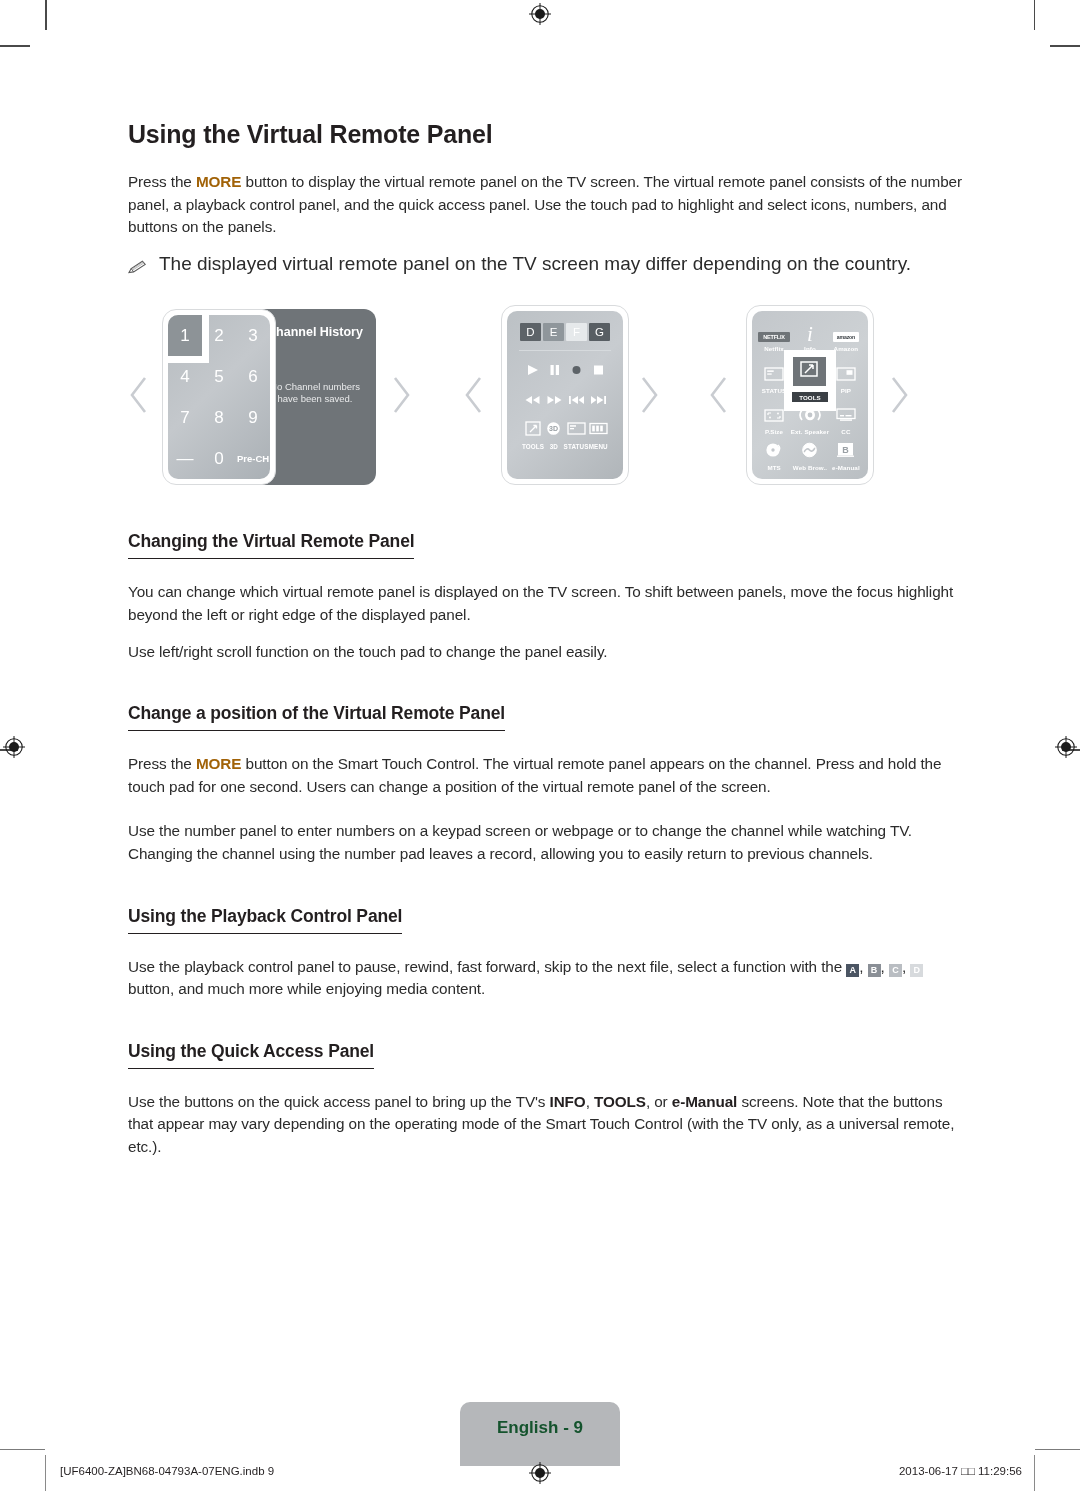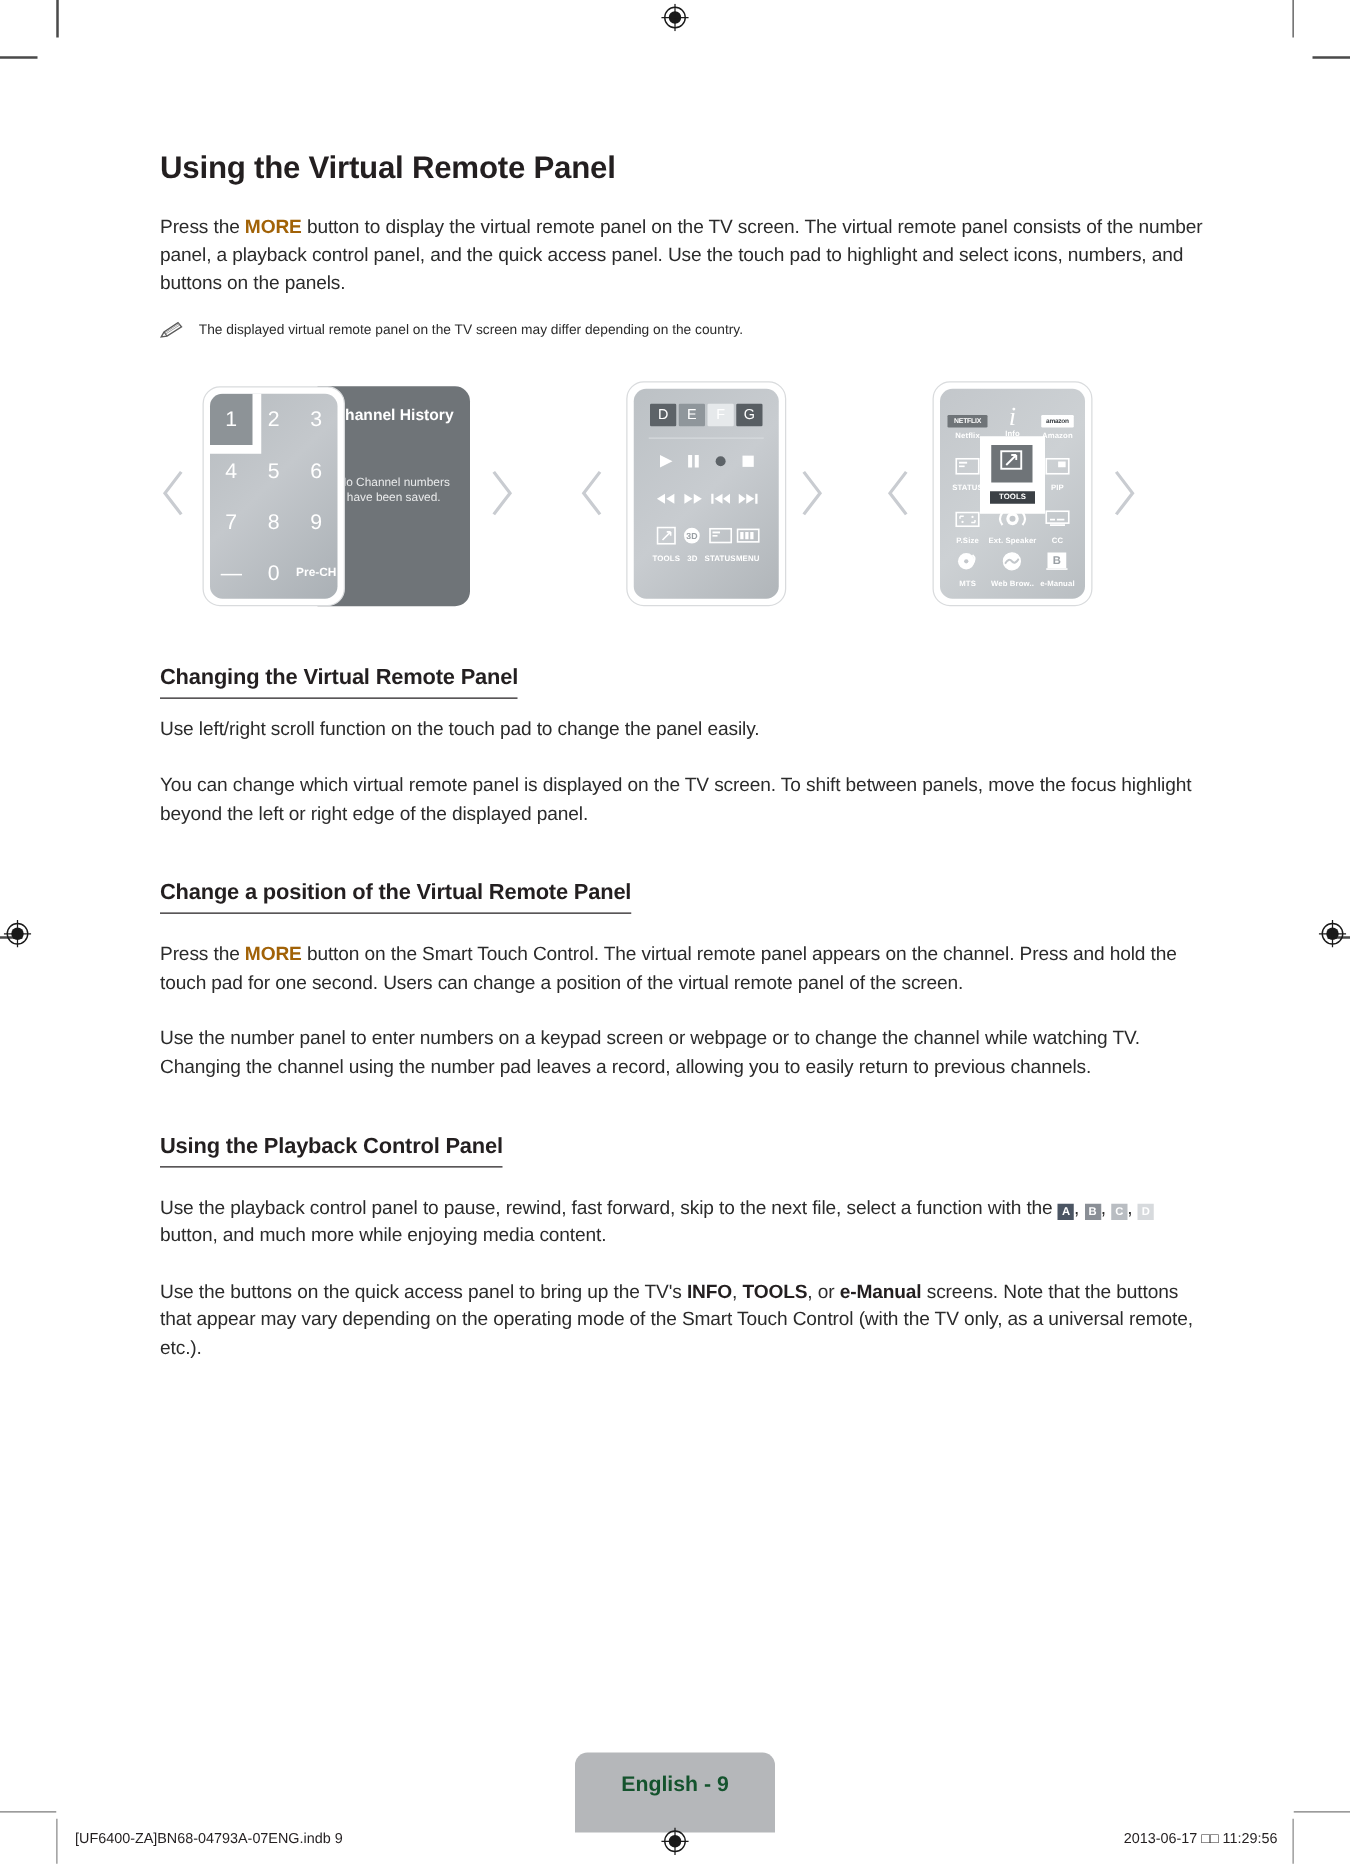--- a/index.html
+++ b/index.html
@@ -54,21 +54,21 @@
   p.body.tight { margin-top: 14px; }
 
   .more { color: #a16207; font-weight: bold; }
   .bold { font-weight: bold; color: #231f20; }
 
   
   .note {
     display: flex;
     align-items: flex-start;
     margin-top: 14px;
-    font-size: 11px;
+    font-size: 19px;
     line-height: 22.6px;
     color: #2b2b2b;
   }
   .note .pencil {
     flex: 0 0 auto;
     width: 22px;
     margin-right: 9px;
     margin-top: 4px;
   }
 
@@ -641,35 +641,38 @@
       <svg width="22" height="40" viewBox="0 0 22 40">
           <polyline points="5,3 18,20 5,37" fill="none" stroke="#c9ccd1" stroke-width="2.6"></polyline>
         </svg>
     </div>
 
   </div>
 
   <div class="sub-wrap first">
     <h2 class="sub">Changing the Virtual Remote Panel</h2>
   </div>
+  <p class="body">You can change which virtual remote panel is displayed on the TV screen. To shift between panels, move the focus highlight beyond the left or right edge of the displayed panel.</p>
   <p class="body tight">Use left/right scroll function on the touch pad to change the panel easily.</p>
-  <p class="body">You can change which virtual remote panel is displayed on the TV screen. To shift between panels, move the focus highlight beyond the left or right edge of the displayed panel.</p>
 
   <div class="sub-wrap">
     <h2 class="sub">Change a position of the Virtual Remote Panel</h2>
   </div>
   <p class="body"><span>Press the </span><span class="more">MORE</span><span> button on the Smart Touch Control. The virtual remote panel appears on the channel. Press and hold the touch pad for one second. Users can change a position of the virtual remote panel of the screen.</span></p>
 
   <p class="body">Use the number panel to enter numbers on a keypad screen or webpage or to change the channel while watching TV. Changing the channel using the number pad leaves a record, allowing you to easily return to previous channels.</p>
 
   <div class="sub-wrap">
     <h2 class="sub">Using the Playback Control Panel</h2>
   </div>
   <p class="body"><span>Use the playback control panel to pause, rewind, fast forward, skip to the next file, select a function with the </span><span class="kbadge" style="background:#4b5563;color:#ffffff;">A</span><span>, </span><span class="kbadge" style="background:#8a8f96;color:#ffffff;">B</span><span>, </span><span class="kbadge" style="background:#b9bdc2;color:#ffffff;">C</span><span>, </span><span class="kbadge" style="background:#d7dadd;color:#ffffff;">D</span><span> button, and much more while enjoying media content.</span></p>
 
+  <div class="sub-wrap">
+    <h2 class="sub">Using the Quick Access Panel</h2>
+  </div>
   <p class="body"><span>Use the buttons on the quick access panel to bring up the TV's </span><span class="bold">INFO</span><span>, </span><span class="bold">TOOLS</span><span>, or </span><span class="bold">e-Manual</span><span> screens. Note that the buttons that appear may vary depending on the operating mode of the Smart Touch Control (with the TV only, as a universal remote, etc.).</span></p>
 
 </div>
 
 <div id="page-tab">
   <span class="lbl">English - 9</span>
 </div>
 
 <div class="foot-rule" style="left:0; width:45px;"></div>
 <div class="foot-rule" style="right:0; width:45px;"></div>

